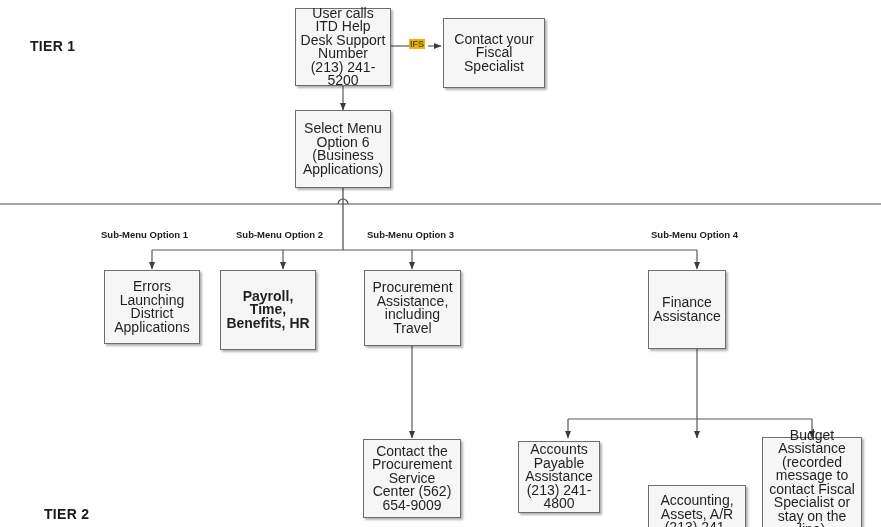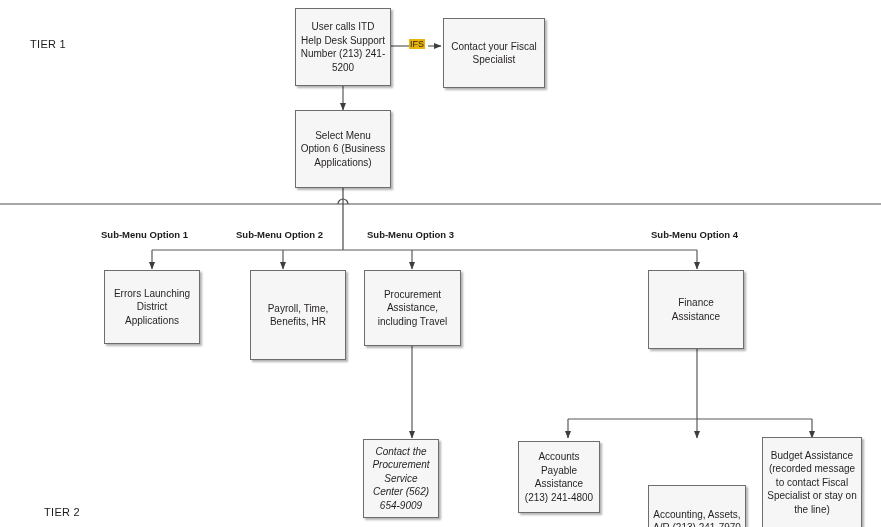--- a/index.html
+++ b/index.html
@@ -24,30 +24,30 @@
     position:absolute;
     box-sizing:border-box;
     background:#f6f6f6;
     border:1px solid #6d6d6d;
     box-shadow:2px 2px 2px rgba(0,0,0,0.30);
     display:flex;
     align-items:center;
     justify-content:center;
     text-align:center;
     color:#231f20;
-    font-size:10px;
+    font-size:14px;
     line-height:13.5px;
     padding:2px 4px;
     z-index:3;
     white-space:pre-line;
   }
   .tier-label{
     position:absolute;
-    font-size:11px;
-    font-weight:normal;
+    font-size:14px;
+    font-weight:bold;
     letter-spacing:0.3px;
     color:#1b1b1b;
     z-index:4;
   }
   .submenu-label{
     position:absolute;
     font-size:9.5px;
     font-weight:bold;
     color:#1b1b1b;
     z-index:4;
@@ -115,27 +115,27 @@
   <div class="edge-label" style="left:409px; top:39px;">IFS</div>
 
   <div class="node" style="left:295px; top:8px; width:96px; height:78px;">User calls ITD Help Desk Support Number (213) 241-5200</div>
 
   <div class="node" style="left:443px; top:18px; width:102px; height:70px;">Contact your Fiscal Specialist</div>
 
   <div class="node" style="left:295px; top:110px; width:96px; height:78px;">Select Menu Option 6 (Business Applications)</div>
 
   <div class="node" style="left:104px; top:270px; width:96px; height:74px;">Errors Launching District Applications</div>
 
-  <div class="node" style="left:250px; top:270px; width:96px; height:90px;">Payroll, Time, Benefits, HR</div>
+  <div class="node" style="left:220px; top:270px; width:96px; height:80px;font-weight:bold;">Payroll, Time, Benefits, HR</div>
 
   <div class="node" style="left:364px; top:270px; width:97px; height:76px;">Procurement Assistance, including Travel</div>
 
-  <div class="node" style="left:648px; top:270px; width:96px; height:79px;">Finance Assistance</div>
+  <div class="node" style="left:648px; top:270px; width:78px; height:79px;">Finance Assistance</div>
 
-  <div class="node" style="left:363px; top:439px; width:76px; height:79px;font-style:italic;">Contact the Procurement Service Center (562) 654-9009</div>
+  <div class="node" style="left:363px; top:439px; width:98px; height:79px;">Contact the Procurement Service Center (562) 654-9009</div>
 
   <div class="node" style="left:518px; top:441px; width:82px; height:72px;">Accounts Payable Assistance (213) 241-4800</div>
 
   <div class="node" style="left:648px; top:441px; width:98px; height:72px;margin-top:44px;">Accounting, Assets, A/R (213) 241-7970</div>
 
   <div class="node" style="left:762px; top:437px; width:100px; height:91px;">Budget Assistance (recorded message to contact Fiscal Specialist or stay on the line)</div>
 
 </div>
 
 </body></html>

